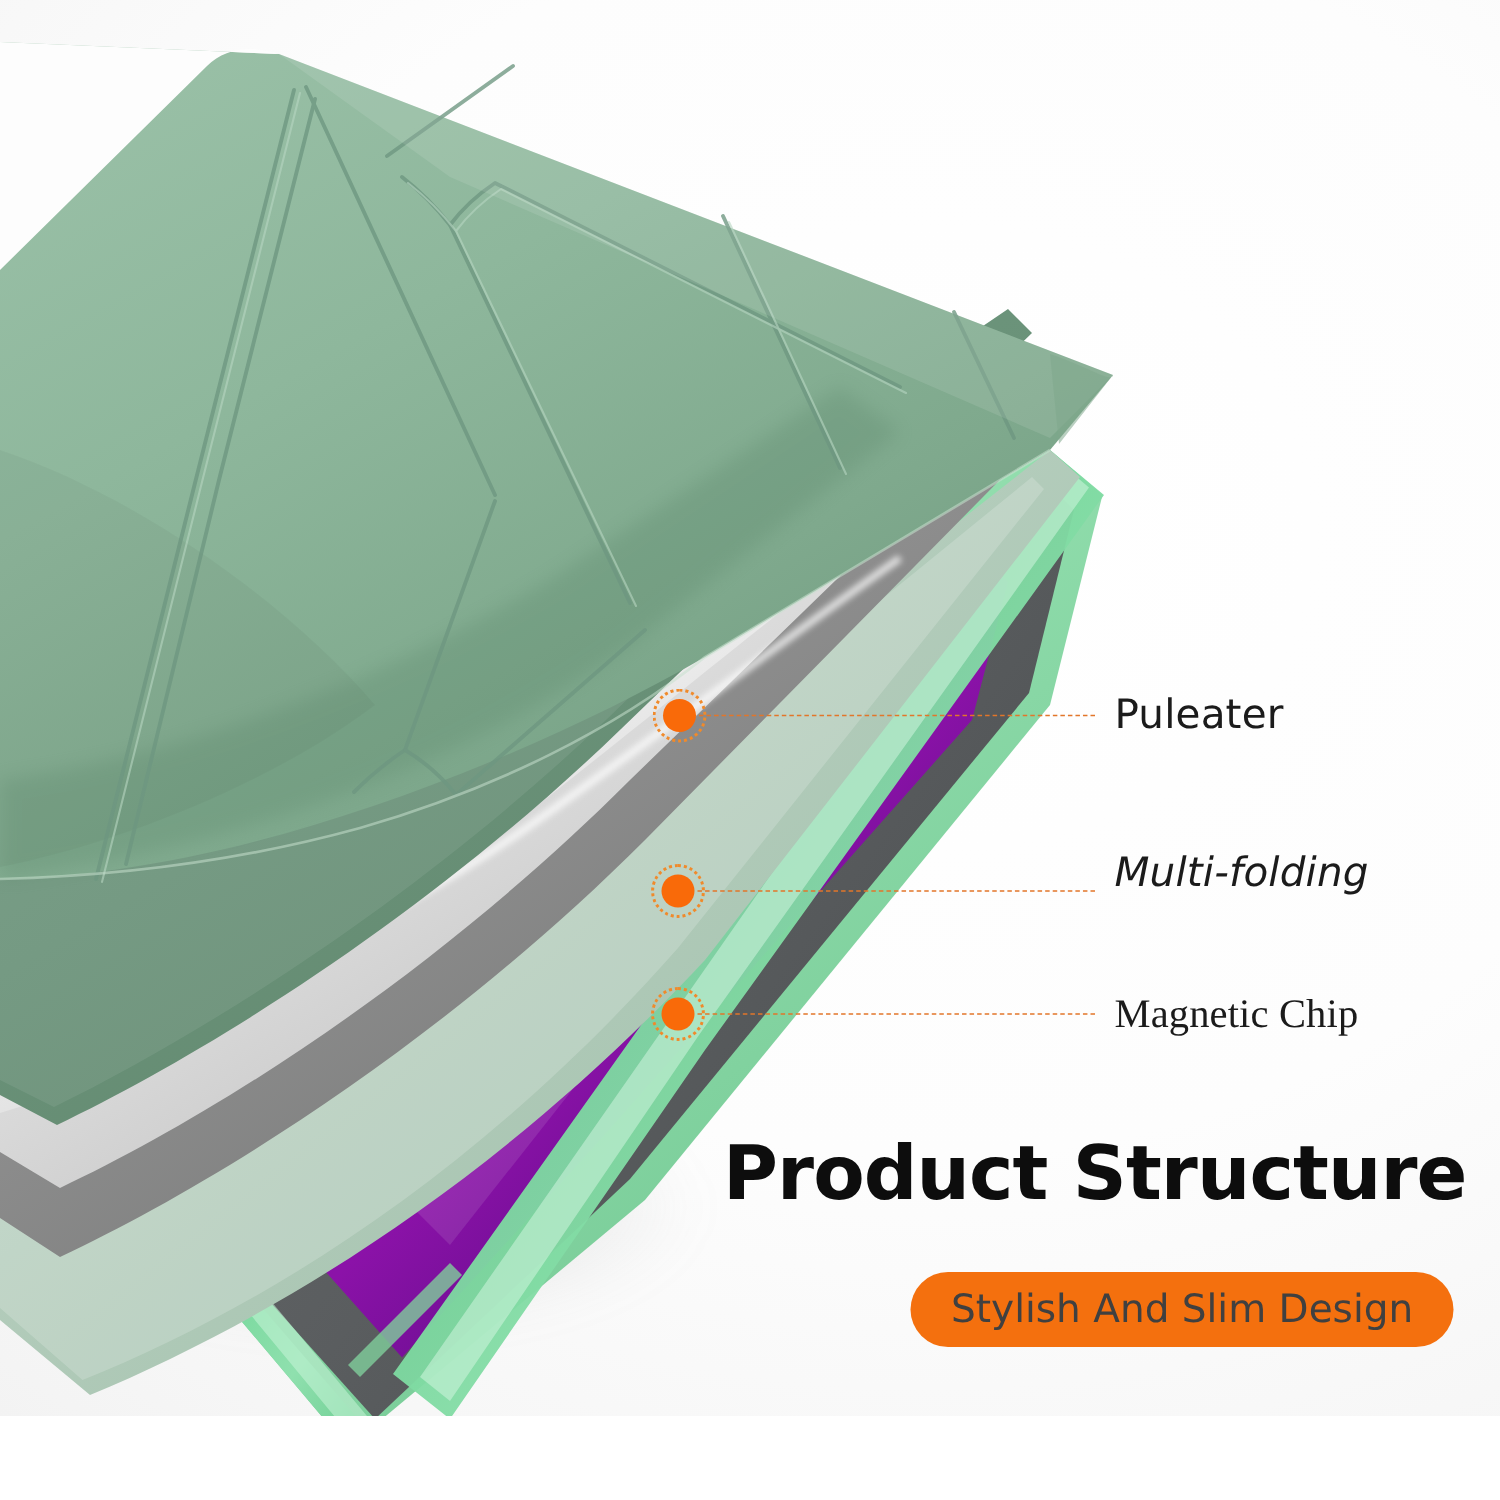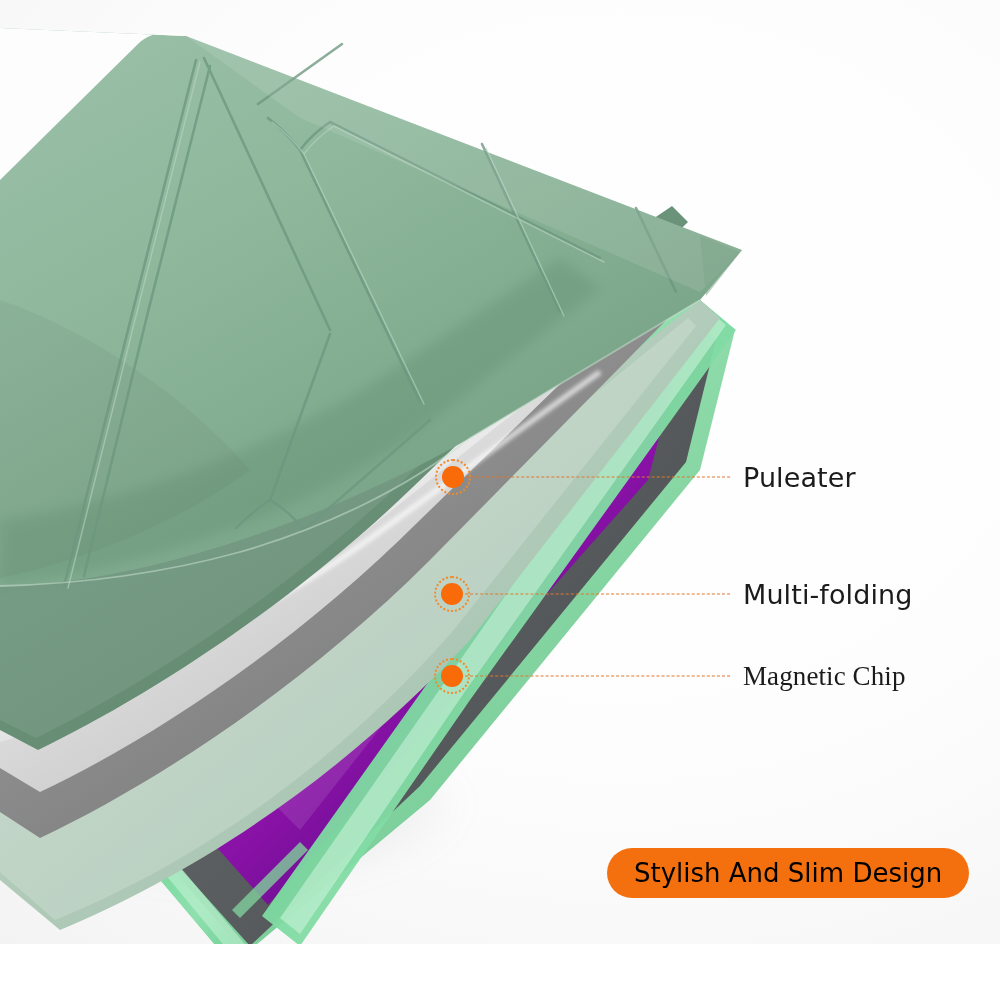--- a/index.html
+++ b/index.html
@@ -94,21 +94,21 @@
     position: absolute;
     left: 607px;
     top: 848px;
     height: 50px;
     padding: 0 27px;
     display: flex;
     align-items: center;
     justify-content: center;
     border-radius: 25px;
     background: #F4700E;
-    color: #000000;
+    color: #404040;
     font-size: 26px;
     font-weight: 400;
     white-space: nowrap;
     z-index: 8;
   }
 </style>
 </head>
 <body>
 
 <div id="stage">
@@ -305,28 +305,29 @@
     </div>
     <div class="callout-label" style="left:743px; top:477px;">Puleater</div>
   </div>
 
   <div class="callout">
     <div class="leader" style="left:465px; top:594px; width:265px;"></div>
     <div class="marker" style="left:452px; top:594px;">
       <div class="ring"></div>
       <div class="core"></div>
     </div>
-    <div class="callout-label" style="left:743px; top:594px;">Multi-folding</div>
+    <div class="callout-label" style="left:743px; top:582px;font-style:italic;">Multi-folding</div>
   </div>
 
   <div class="callout">
     <div class="leader" style="left:465px; top:676px; width:265px;"></div>
     <div class="marker" style="left:452px; top:676px;">
       <div class="ring"></div>
       <div class="core"></div>
     </div>
     <div class="callout-label" style="left:743px; top:676px;font-family:Liberation Serif, serif;">Magnetic Chip</div>
   </div>
 
+  <div id="headline">Product Structure</div>
 
   <div id="badge">Stylish And Slim Design</div>
 
 </div>
 
 </body></html>

